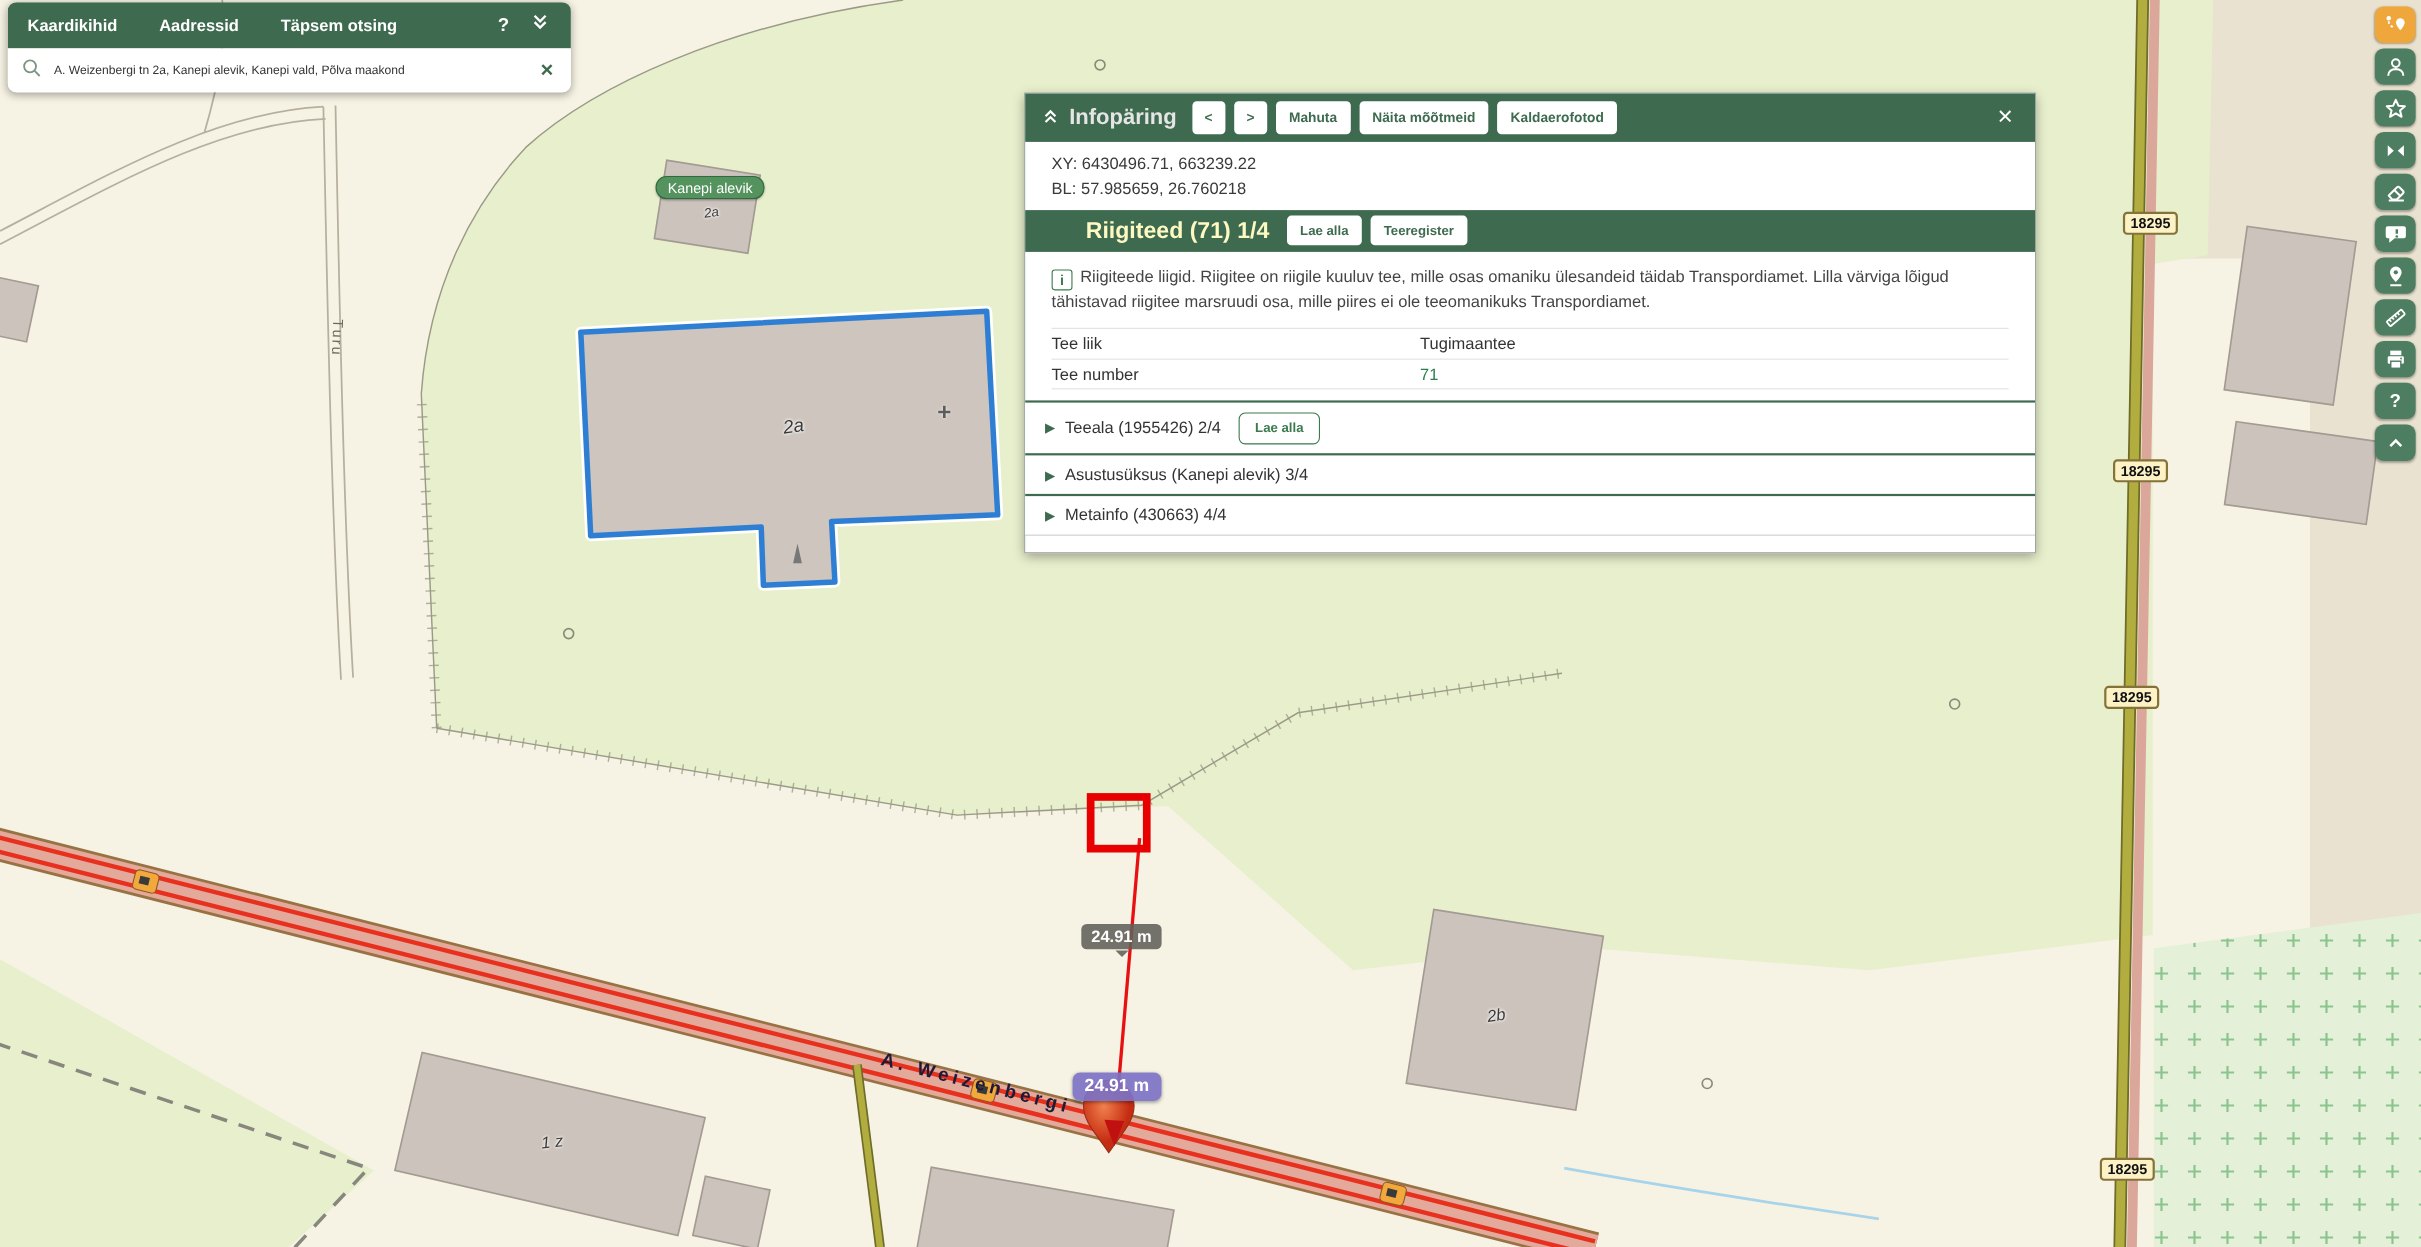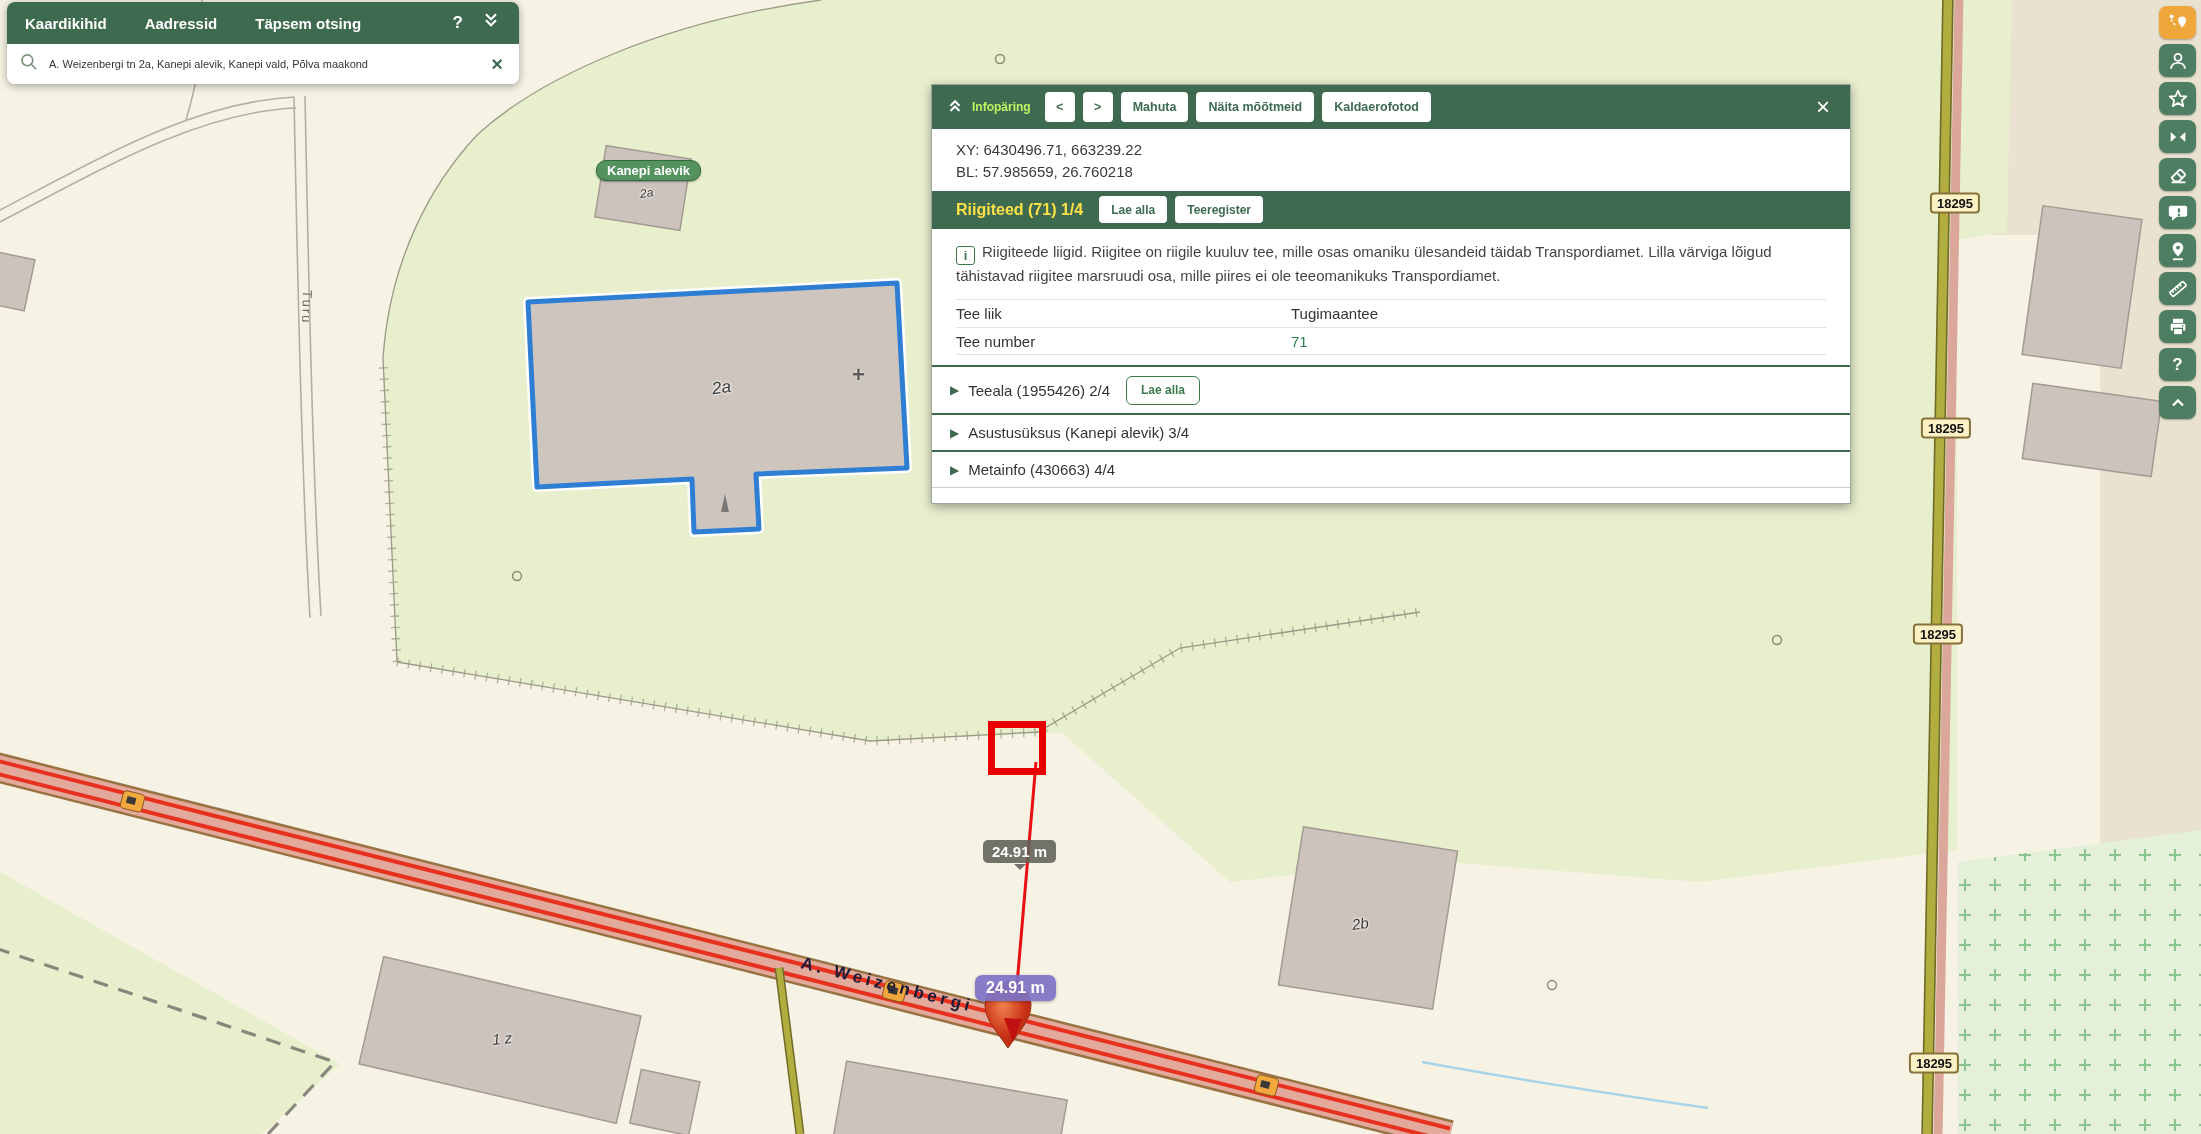--- a/index.html
+++ b/index.html
@@ -7,21 +7,21 @@
          font-family:"Liberation Sans",sans-serif;background:#f6f3e4;}
   #stage *{box-sizing:border-box;}
 
   
   #map-svg{position:absolute;left:0;top:0;}
 
   .map-label{position:absolute;color:#3a3a3a;font-style:italic;
              text-shadow:0 0 3px #fff,0 0 3px #fff;white-space:nowrap;}
 
   .settlement-pill{position:absolute;left:596px;top:160px;background:#54925e;
-    border:1px solid #2f6b3f;border-radius:10px;color:#fff;font-weight:bold;
+    border:1px solid #2f6b3f;border-radius:10px;color:#fff;font-weight:normal;
     font-size:13px;padding:2px 10px;box-shadow:0 1px 2px rgba(0,0,0,.35);}
 
   .road-badge{position:absolute;background:#fdf2c6;border:2px solid #857238;
     border-radius:4px;color:#111;font-weight:bold;font-size:13px;line-height:1;
     padding:2px 5px;transform:translate(-50%,-50%);}
 
   .measure-gray{position:absolute;left:983px;top:840px;background:rgba(96,96,90,.88);
     color:#fff;font-weight:bold;font-size:15px;border-radius:5px;padding:3px 9px;}
   .measure-gray:after{content:"";position:absolute;left:50%;bottom:-7px;margin-left:-6px;
     border:6px solid transparent;border-top-color:rgba(96,96,90,.88);border-bottom:0;}
@@ -50,32 +50,32 @@
   #search-menu .menu-help{font-size:17px;font-weight:bold;margin-right:18px;cursor:pointer;}
   #search-row{background:#fff;height:40px;display:flex;align-items:center;padding:0 12px;}
   #search-input{flex:1;border:none;outline:none;font-size:11px;color:#333;
     font-family:"Liberation Sans",sans-serif;margin-left:8px;background:transparent;}
   .clear-x{color:#3e6b4f;font-size:20px;font-weight:bold;cursor:pointer;padding:0 4px;}
 
   
   #info-panel{position:absolute;left:931px;top:84px;width:920px;background:#fff;
     box-shadow:0 3px 10px rgba(0,0,0,.35);border:1px solid #9aa79b;}
   #info-header{background:#3e6b4f;height:44px;display:flex;align-items:center;padding:0 14px;}
-  #info-title{color:#bef264;font-size:12px;font-weight:bold;margin:0 14px 0 8px;}
+  #info-title{color:#e5e5e5;font-size:20px;font-weight:bold;margin:0 14px 0 8px;}
   .hdr-btn{background:#fff;color:#3e6b4f;font-weight:bold;font-size:12.5px;border:none;
     border-radius:4px;height:30px;padding:0 12px;margin-right:8px;cursor:pointer;
     font-family:"Liberation Sans",sans-serif;}
   .hdr-btn.sq{width:30px;padding:0;}
   #info-header .spacer{flex:1;}
   .close-x{color:#fff;font-size:24px;font-weight:300;cursor:pointer;padding:0 6px;line-height:1;}
 
   #coords-block{padding:10px 24px 8px;font-size:15px;color:#3a3a3a;line-height:1.45;}
 
   #feature-bar{background:#3e6b4f;height:38px;display:flex;align-items:center;padding:0 24px;}
-  #feature-bar .feat-title{color:#fde047;font-size:16px;font-weight:bold;margin-right:16px;}
+  #feature-bar .feat-title{color:#fef9c3;font-size:21px;font-weight:bold;margin-right:16px;margin-left:31px;}
   .feat-btn{background:#fff;color:#3e6b4f;font-weight:bold;font-size:12px;border:none;
     border-radius:4px;height:27px;padding:0 12px;margin-right:8px;cursor:pointer;
     font-family:"Liberation Sans",sans-serif;}
 
   #desc-block{padding:12px 24px 10px;font-size:15px;color:#444;line-height:1.5;}
   .info-i{display:inline-block;width:19px;height:19px;border:1.5px solid #3b7a4e;
     border-radius:3px;color:#3b7a4e;font-weight:bold;font-size:13px;text-align:center;
     line-height:17px;margin-right:7px;vertical-align:-3px;}
 
   #attr-table{margin:2px 24px 10px;}

